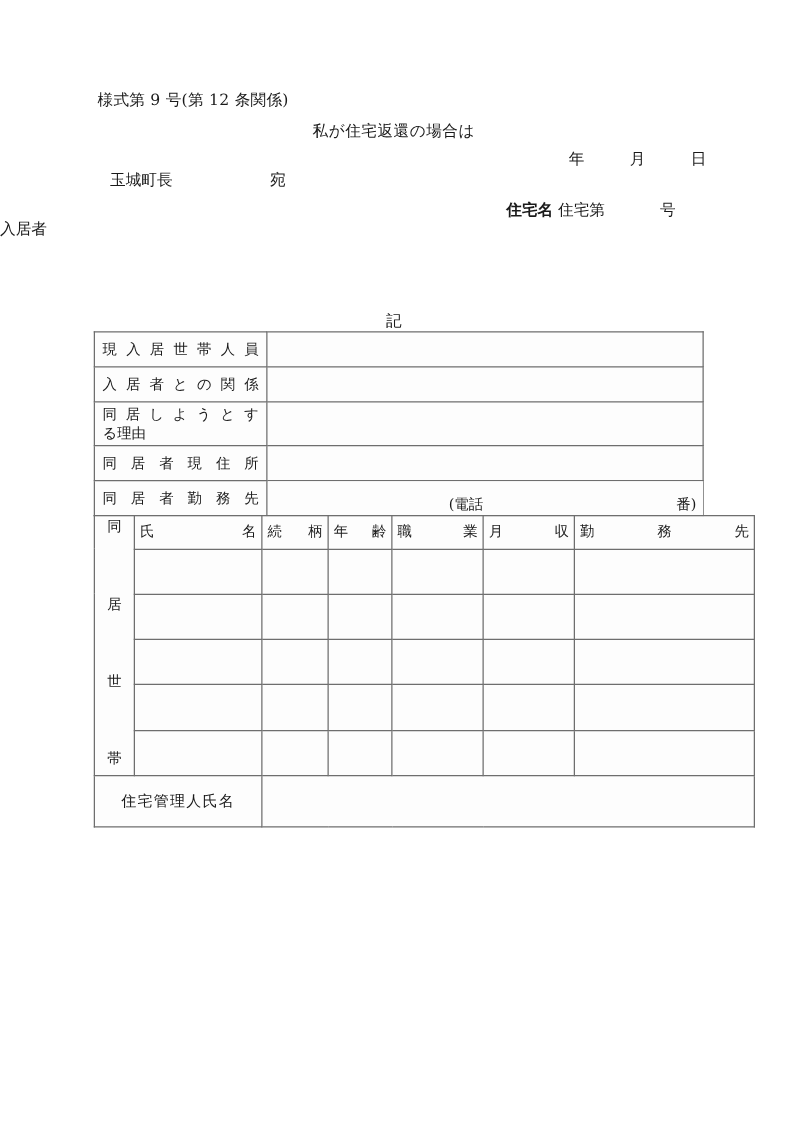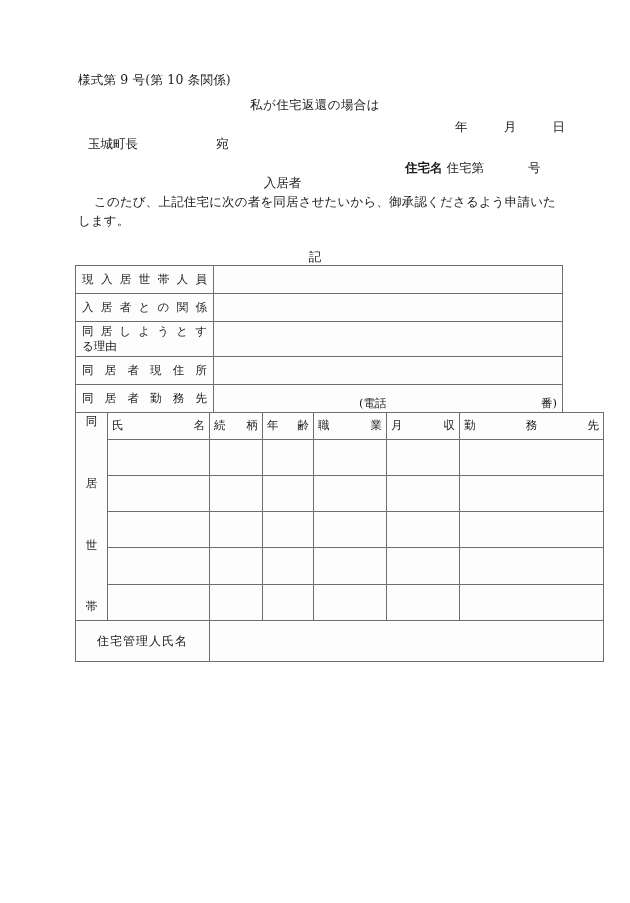--- a/index.html
+++ b/index.html
@@ -70,21 +70,21 @@
   }
   .house-line .hl-name { display: inline-block; font-weight: bold; }
   .house-line .hl-no   { display: inline-block; }
   .house-line .hl-unit { display: inline-block; margin-left: 40px; }
 
   .resident-label {
     position: absolute;
     left: 0;
     top: 175px;
     width: 565px;
-    text-align: center;
+    text-align: left;
     font-size: 12.5px;
   }
 
   
   .para {
     position: absolute;
     font-size: 12.5px;
     line-height: 19px;
     letter-spacing: 0.1px;
   }
@@ -205,21 +205,21 @@
     font-size: 12px;
     letter-spacing: 1px;
   }
   .mgr-val { height: 40px !important; }
 </style>
 </head>
 <body>
 
 <div id="page">
 
-  <div class="form-no">様式第 9 号(第 10 条関係)</div>
+  <div class="form-no">様式第 9 号(第 12 条関係)</div>
 
   <div class="doc-title">私が住宅返還の場合は</div>
 
   <div class="date-line">
     <span>年</span>
     <span>月</span>
     <span>日</span>
   </div>
 
   <div class="addressee">
@@ -228,21 +228,20 @@
   </div>
 
   <div class="house-line">
     <span class="hl-name">住宅名</span>
     <span class="hl-no">住宅第</span>
     <span class="hl-unit">号</span>
   </div>
 
   <div class="resident-label">入居者</div>
 
-  <div class="para para-1">このたび、上記住宅に次の者を同居させたいから、御承認くださるよう申請いたします。</div>
   <div class="ki-mark">記</div>
 
   <table id="info-table" class="tbl">
     <tbody>
       <tr>
         <td class="lbl-cell">
           <span class="lbl-just">
             <span>現</span>
             <span>入</span>
             <span>居</span>

